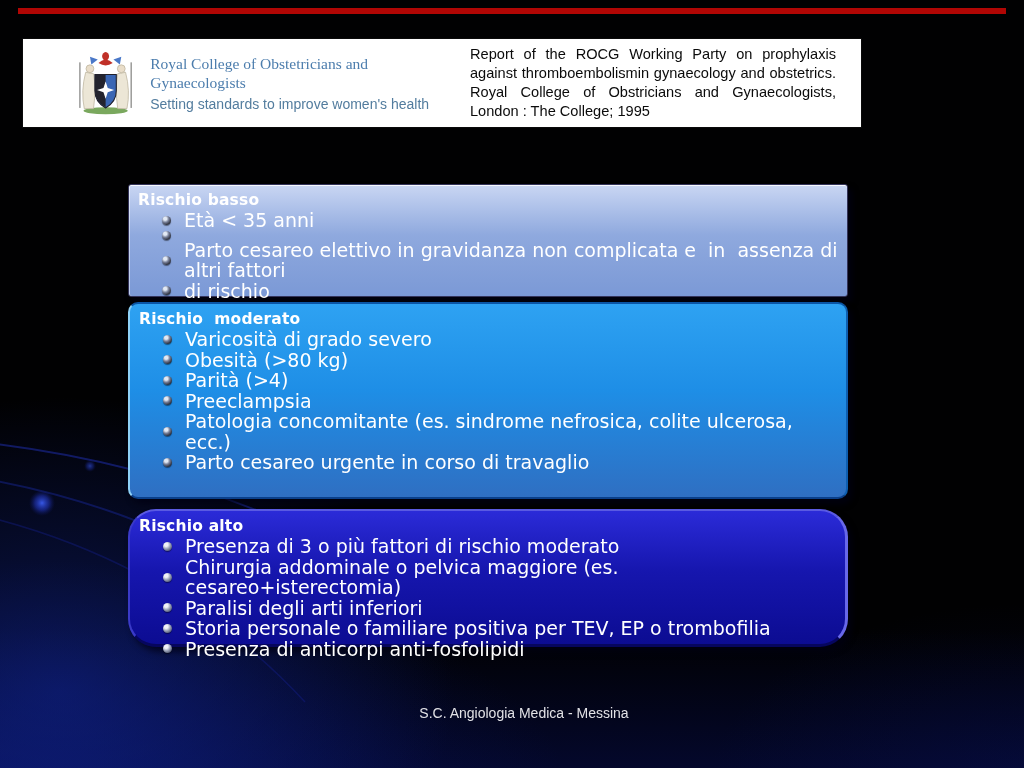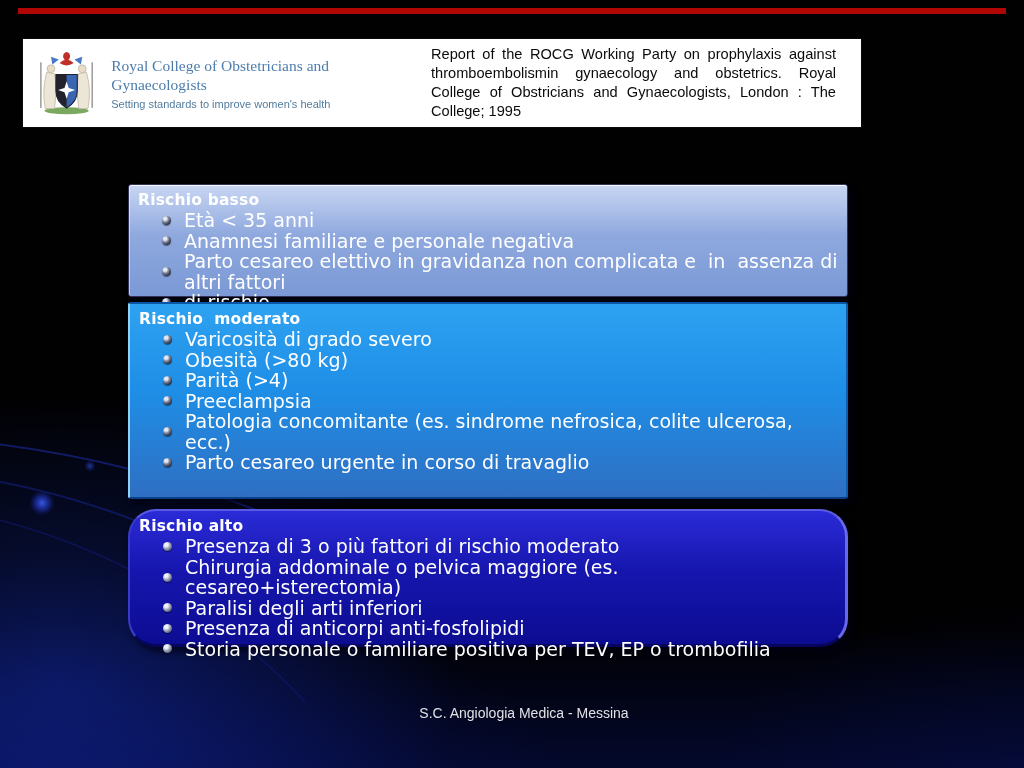--- a/index.html
+++ b/index.html
@@ -14,24 +14,24 @@
     font-family:"DejaVu Sans", sans-serif;
   }
   .bg-arcs { position:absolute; left:0; top:0; width:1024px; height:768px; pointer-events:none; }
   .top-bar { position:absolute; left:18px; top:8px; width:988px; height:6px; }
 
   
   .header-box {
     position:absolute; left:22px; top:38px; width:840px; height:90px;
     background:#ffffff; border:1px solid #0a0a0a; display:flex; align-items:stretch;
   }
-  .logo { width:404px; display:flex; align-items:center; padding:4px 2px 4px 8px; }
+  .logo { width:404px; display:flex; align-items:center; padding:4px 2px 4px 8px;margin-left:39px; }
   .logo-text { margin-left:9px; }
   .org-name { font-family:"Liberation Serif", serif; font-size:15.5px; color:#4c7dad; line-height:19px; }
-  .tagline { font-family:"Liberation Sans", sans-serif; font-size:11px; color:#527c9e; margin-top:4px; }
+  .tagline { font-family:"Liberation Sans", sans-serif; font-size:14px; color:#527c9e; margin-top:4px; }
   .citation {
     flex:1; padding:6px 25px 0 4px; font-family:"Liberation Sans", sans-serif;
     font-size:14.6px; line-height:19px; color:#0b0b0b; text-align:justify;
   }
 
   
   .risk-box {
     position:absolute; left:128px; width:720px; color:#fff; border-radius:3px;
     background:linear-gradient(180deg, var(--c-top) 0%, var(--c-mid) 45%, var(--c-bottom) 100%);
   }
@@ -121,34 +121,33 @@
   <div id="risk-boxes">
   <section class="risk-box risk-low" style="--c-top: #c9d6f3; --c-mid: #8fa9de; --c-bottom: #7b99d6; color: rgb(255, 255, 255);">
     <h2 class="risk-title">Rischio basso</h2>
     <ul class="risk-list">
           <li class="risk-item">
             <span class="bullet"></span>
             <span class="item-text">Età &lt; 35 anni</span>
           </li>
           <li class="risk-item">
             <span class="bullet"></span>
-            <span class="item-text">Anamnesi familiare e personale negativa</span>
           </li>
           <li class="risk-item">
             <span class="bullet"></span>
             <span class="item-text">Parto cesareo elettivo in gravidanza non complicata e  in  assenza di  altri fattori</span>
           </li>
           <li class="risk-item">
             <span class="bullet"></span>
             <span class="item-text">di rischio</span>
           </li>
         </ul>
   </section>
 
-  <section class="risk-box risk-moderate" style="--c-top: #2ea2f2; --c-mid: #1e8ee6; --c-bottom: #2f6fc2; color: rgb(255, 255, 255);">
+  <section class="risk-box risk-moderate" style="--c-top: #2ea2f2; --c-mid: #1e8ee6; --c-bottom: #2f6fc2; color: rgb(255, 255, 255); border-radius: 10px;">
     <h2 class="risk-title">Rischio  moderato</h2>
     <ul class="risk-list">
           <li class="risk-item">
             <span class="bullet"></span>
             <span class="item-text">Varicosità di grado severo</span>
           </li>
           <li class="risk-item">
             <span class="bullet"></span>
             <span class="item-text">Obesità (&gt;80 kg)</span>
           </li>
@@ -181,24 +180,24 @@
           <li class="risk-item">
             <span class="bullet"></span>
             <span class="item-text">Chirurgia addominale o pelvica maggiore (es. cesareo+isterectomia)</span>
           </li>
           <li class="risk-item">
             <span class="bullet"></span>
             <span class="item-text">Paralisi degli arti inferiori</span>
           </li>
           <li class="risk-item">
             <span class="bullet"></span>
+            <span class="item-text">Storia personale o familiare positiva per TEV, EP o trombofilia</span>
+          </li>
+          <li class="risk-item">
+            <span class="bullet"></span>
             <span class="item-text">Presenza di anticorpi anti-fosfolipidi</span>
-          </li>
-          <li class="risk-item">
-            <span class="bullet"></span>
-            <span class="item-text">Storia personale o familiare positiva per TEV, EP o trombofilia</span>
           </li>
         </ul>
   </section>
 </div>
 
   <div class="footer">S.C. Angiologia Medica - Messina</div>
 </div>
 
 </body></html>

